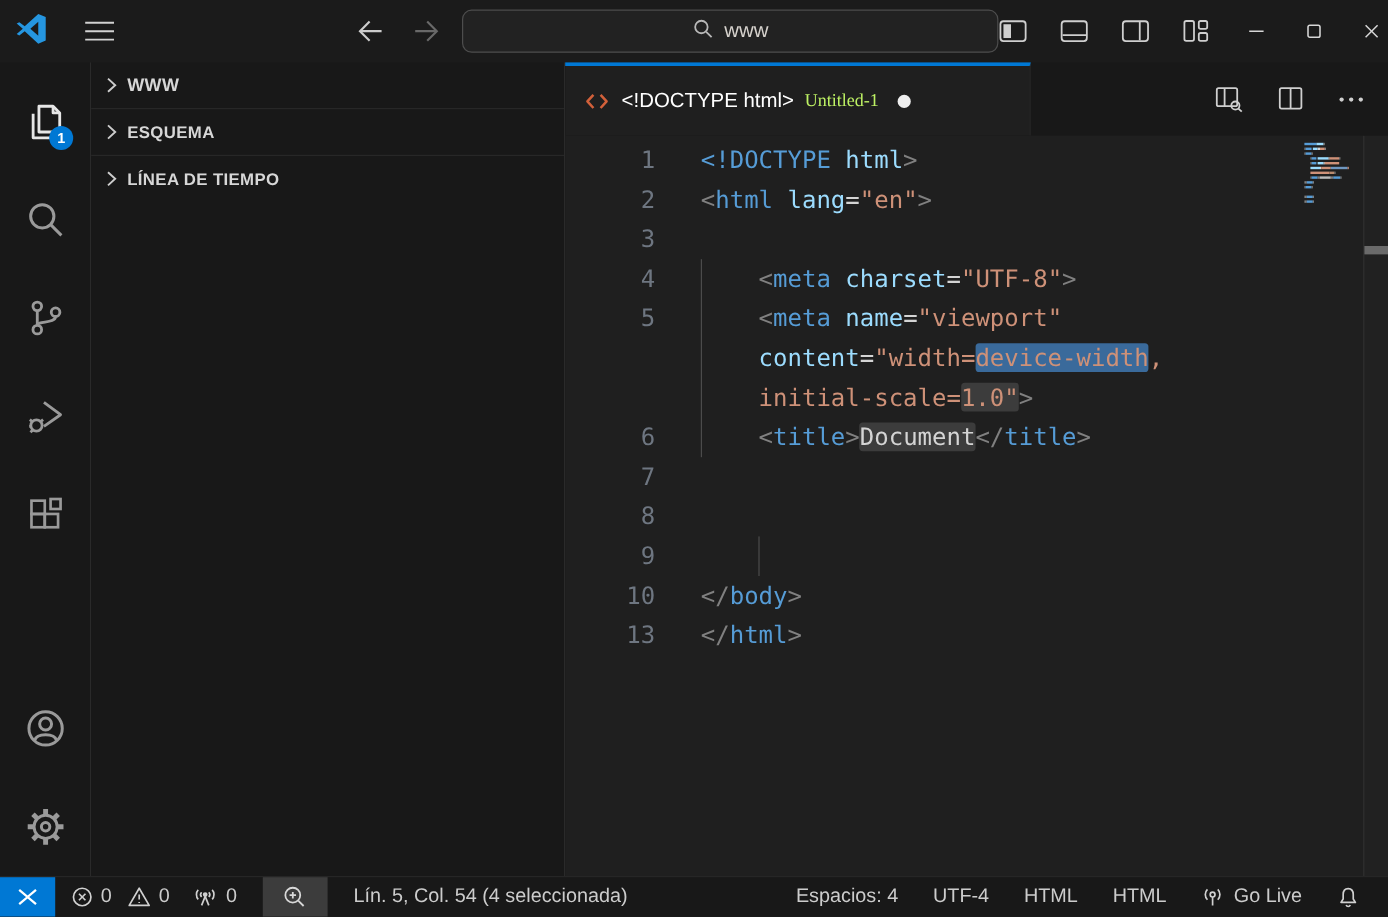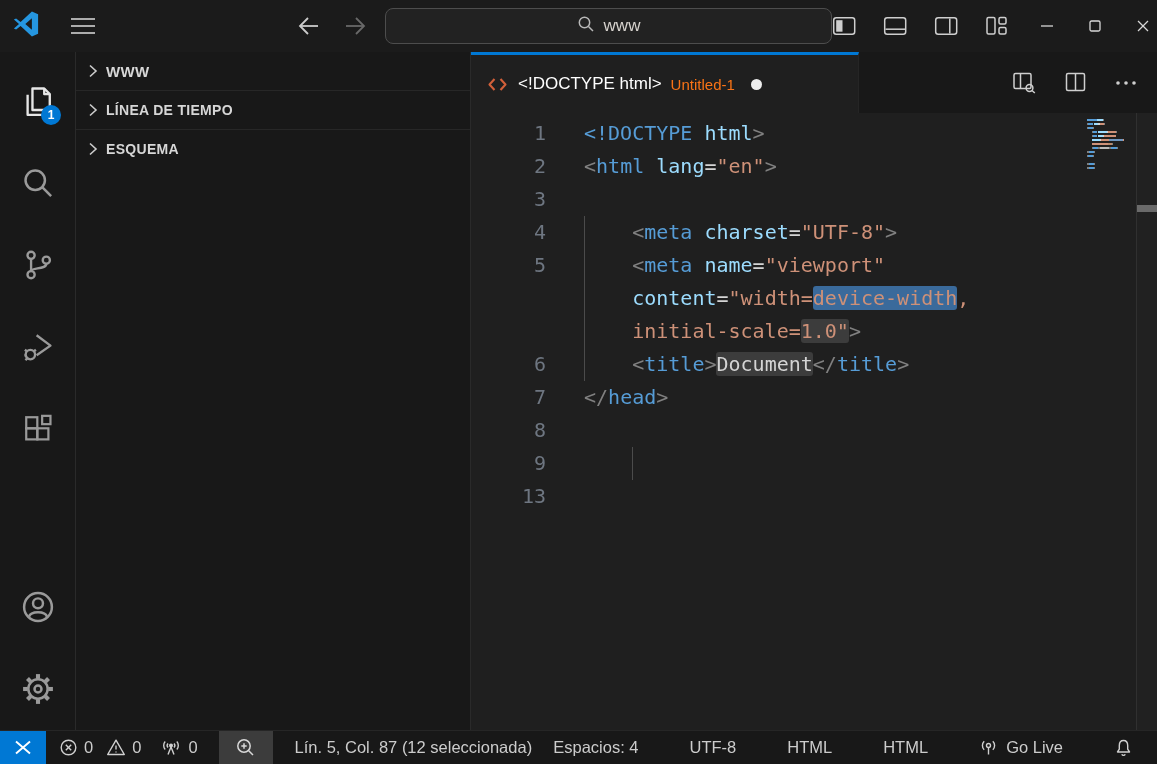--- a/index.html
+++ b/index.html
@@ -44,21 +44,21 @@
   .section + .section{border-top:1px solid #272727;}
   .section .lbl{font-size:14px;letter-spacing:.3px;}
   .section.big .lbl{font-size:15px;}
 
   .editor{flex:1;display:flex;flex-direction:column;background:#1f1f1f;min-width:0;}
   .tabbar{height:61px;background:#181818;display:flex;flex:none;}
   .tab{width:388px;box-sizing:border-box;background:#1f1f1f;border-top:3px solid #0078d4;
     border-right:1px solid #252525;display:flex;align-items:center;
     padding:0 12px 0 16px;cursor:pointer;}
   .tab-label{color:#ffffff;font-size:17px;margin-left:10px;white-space:nowrap;}
-  .tab-desc{color:#f97316;font-size:15px;margin-left:9px;white-space:nowrap;}
+  .tab-desc{color:#bef264;font-size:15px;margin-left:9px;white-space:nowrap;font-family:Liberation Serif, serif;}
   .dot{width:11px;height:11px;border-radius:50%;background:#eeeeee;margin-left:16px;flex:none;}
   .editor-actions{margin-left:auto;display:flex;gap:27px;align-items:center;padding-right:20px;}
   .ea-btn{cursor:pointer;display:flex;align-items:center;}
 
   .editor-body{flex:1;position:relative;overflow:hidden;}
   .code-lines{position:absolute;top:4px;left:0;right:0;
     font-family:"DejaVu Sans Mono",monospace;font-size:20px;line-height:33px;}
   .code-row{display:flex;height:33px;white-space:pre;}
   .ln{width:75px;flex:none;text-align:right;color:#6e7681;}
   .code-text{padding-left:38px;}
@@ -77,21 +77,21 @@
   .statusbar{height:34px;background:#181818;border-top:1px solid #262626;box-sizing:border-box;
     display:flex;align-items:center;font-size:16.5px;color:#cccccc;}
   .sb-remote{width:46px;height:100%;background:#0078d4;display:flex;align-items:center;
     justify-content:center;flex:none;cursor:pointer;}
   .sb-group{display:flex;align-items:center;gap:6px;cursor:pointer;}
   .sb-problems{margin-left:13px;}
   .sb-ports{margin-left:19px;}
   .sb-zoom{margin-left:21px;height:100%;width:54px;background:#3c3c3c;display:flex;
     align-items:center;justify-content:center;cursor:pointer;}
   .sb-cursor{margin-left:22px;cursor:pointer;white-space:nowrap;}
-  .sb-right{margin-left:auto;display:flex;align-items:center;gap:51px;padding-right:24px;}
+  .sb-right{margin-left:auto;display:flex;align-items:center;gap:29px;padding-right:24px;}
   .sb-item{cursor:pointer;white-space:nowrap;display:flex;align-items:center;gap:8px;}
 </style>
 </head>
 <body>
 
 <div class="titlebar">
   <div class="tb-left">
     <span class="logo">
       <svg width="28" height="28" viewBox="0 0 28 28">
         <path d="M19.9 1.6 L8.6 11.9 L4.1 8.5 L1.9 9.6 L7 14 L1.9 18.4 L4.1 19.5 L8.6 16.1 L19.9 26.4 L26.1 23.8 L26.1 4.2 Z" fill="#2596e0"></path>
@@ -282,27 +282,27 @@
     <div class="section big">
       <svg width="18" height="18" viewBox="0 0 18 18">
           <polyline points="6,3.5 12,9 6,14.5" fill="none" stroke="#cccccc" stroke-width="1.6"></polyline>
         </svg>
       <span class="lbl">WWW</span>
     </div>
     <div class="section">
       <svg width="18" height="18" viewBox="0 0 18 18">
           <polyline points="6,3.5 12,9 6,14.5" fill="none" stroke="#cccccc" stroke-width="1.6"></polyline>
         </svg>
-      <span class="lbl">LÍNEA DE TIEMPO</span>
+      <span class="lbl">ESQUEMA</span>
     </div>
     <div class="section">
       <svg width="18" height="18" viewBox="0 0 18 18">
           <polyline points="6,3.5 12,9 6,14.5" fill="none" stroke="#cccccc" stroke-width="1.6"></polyline>
         </svg>
-      <span class="lbl">ESQUEMA</span>
+      <span class="lbl">LÍNEA DE TIEMPO</span>
     </div>
   </div>
 
   <div class="editor">
     <div class="tabbar">
       <div class="tab">
         <svg width="21" height="19" viewBox="0 0 21 19">
             <g fill="none" stroke="#d2603a" stroke-width="2.1" stroke-linejoin="round">
               <polyline points="7.5,4 2.5,9.5 7.5,15"></polyline>
               <polyline points="13.5,4 18.5,9.5 13.5,15"></polyline>
@@ -348,24 +348,25 @@
         <div class="guide guideA"></div>
         <div class="guide guideB"></div>
       <div class="code-row"><span class="ln">1</span><span class="code-text"><span style="color: rgb(86, 156, 214);">&lt;!DOCTYPE</span><span style="color: rgb(156, 220, 254);"> html</span><span style="color: rgb(128, 128, 128);">&gt;</span></span></div>
           <div class="code-row"><span class="ln">2</span><span class="code-text"><span style="color: rgb(128, 128, 128);">&lt;</span><span style="color: rgb(86, 156, 214);">html</span><span style="color: transparent;"> </span><span style="color: rgb(156, 220, 254);">lang</span><span style="color: rgb(212, 212, 212);">=</span><span style="color: rgb(206, 145, 120);">"en"</span><span style="color: rgb(128, 128, 128);">&gt;</span></span></div>
           <div class="code-row"><span class="ln">3</span></div>
           <div class="code-row"><span class="ln">4</span><span class="code-text"><span style="color: transparent;">    </span><span style="color: rgb(128, 128, 128);">&lt;</span><span style="color: rgb(86, 156, 214);">meta</span><span style="color: transparent;"> </span><span style="color: rgb(156, 220, 254);">charset</span><span style="color: rgb(212, 212, 212);">=</span><span style="color: rgb(206, 145, 120);">"UTF-8"</span><span style="color: rgb(128, 128, 128);">&gt;</span></span></div>
           <div class="code-row"><span class="ln">5</span><span class="code-text"><span style="color: transparent;">    </span><span style="color: rgb(128, 128, 128);">&lt;</span><span style="color: rgb(86, 156, 214);">meta</span><span style="color: transparent;"> </span><span style="color: rgb(156, 220, 254);">name</span><span style="color: rgb(212, 212, 212);">=</span><span style="color: rgb(206, 145, 120);">"viewport"</span></span></div>
           <div class="code-row"><span class="ln"></span><span class="code-text"><span style="color: transparent;">    </span><span style="color: rgb(156, 220, 254);">content</span><span style="color: rgb(212, 212, 212);">=</span><span style="color: rgb(206, 145, 120);">"width=</span><span style="color: rgb(206, 145, 120); background: rgb(58, 106, 155);">device-width</span><span style="color: rgb(206, 145, 120);">,</span></span></div>
           <div class="code-row"><span class="ln"></span><span class="code-text"><span style="color: transparent;">    </span><span style="color: rgb(206, 145, 120);">initial-scale=</span><span style="color: rgb(206, 145, 120); background: rgb(60, 60, 60);">1.0"</span><span style="color: rgb(128, 128, 128);">&gt;</span></span></div>
           <div class="code-row"><span class="ln">6</span><span class="code-text"><span style="color: transparent;">    </span><span style="color: rgb(128, 128, 128);">&lt;</span><span style="color: rgb(86, 156, 214);">title</span><span style="color: rgb(128, 128, 128);">&gt;</span><span style="color: rgb(212, 212, 212); background: rgb(60, 60, 60);">Document</span><span style="color: rgb(128, 128, 128);">&lt;/</span><span style="color: rgb(86, 156, 214);">title</span><span style="color: rgb(128, 128, 128);">&gt;</span></span></div>
-          <div class="code-row"><span class="ln">7</span><span class="code-text"><span style="color: rgb(128, 128, 128);">&lt;/</span><span style="color: rgb(86, 156, 214);">head</span><span style="color: rgb(128, 128, 128);">&gt;</span></span></div>
+          <div class="code-row"><span class="ln">7</span></div>
           <div class="code-row"><span class="ln">8</span></div>
           <div class="code-row"><span class="ln">9</span><span class="code-text"></span></div>
-          <div class="code-row"><span class="ln">13</span></div>
+          <div class="code-row"><span class="ln">10</span><span class="code-text"><span style="color: rgb(128, 128, 128);">&lt;/</span><span style="color: rgb(86, 156, 214);">body</span><span style="color: rgb(128, 128, 128);">&gt;</span></span></div>
+          <div class="code-row"><span class="ln">13</span><span class="code-text"><span style="color: rgb(128, 128, 128);">&lt;/</span><span style="color: rgb(86, 156, 214);">html</span><span style="color: rgb(128, 128, 128);">&gt;</span></span></div>
         </div>
       <div class="minimap">
           <div class="mm-row">
             <span style="width: 10.35px; background: rgb(86, 156, 214);"></span>
             <span style="width: 5.75px; background: rgb(156, 220, 254);"></span>
             <span style="width: 1.15px; background: rgb(128, 128, 128);"></span>
           </div>
           <div class="mm-row">
             <span style="width: 1.15px; background: rgb(128, 128, 128);"></span>
             <span style="width: 4.6px; background: rgb(86, 156, 214);"></span>
@@ -496,25 +497,25 @@
   <div class="sb-zoom">
     <svg width="21" height="21" viewBox="0 0 21 21">
         <g fill="none" stroke="#d8d8d8" stroke-width="1.5">
           <circle cx="9" cy="9" r="6.2"></circle>
           <line x1="9" y1="6.3" x2="9" y2="11.7"></line>
           <line x1="6.3" y1="9" x2="11.7" y2="9"></line>
           <line x1="13.7" y1="13.7" x2="18" y2="18"></line>
         </g>
       </svg>
   </div>
-  <div class="sb-cursor">Lín. 5, Col. 87 (12 seleccionada)</div>
+  <div class="sb-cursor">Lín. 5, Col. 54 (4 seleccionada)</div>
 
   <div class="sb-right">
     <span class="sb-item">Espacios: 4</span>
-    <span class="sb-item">UTF-8</span>
+    <span class="sb-item">UTF-4</span>
     <span class="sb-item">HTML</span>
     <span class="sb-item">HTML</span>
     <span class="sb-item">
       <svg width="19" height="19" viewBox="0 0 19 19">
           <g fill="none" stroke="#d0d0d0" stroke-width="1.4">
         <circle cx="9.5" cy="7.5" r="2"></circle>
             <path d="M5.2 3.2 C2.8 5.6 2.8 9.4 5.2 11.8"></path>
             <path d="M13.8 3.2 C16.2 5.6 16.2 9.4 13.8 11.8"></path>
             <line x1="9.5" y1="9.5" x2="9.5" y2="16.5"></line>
       </g>

